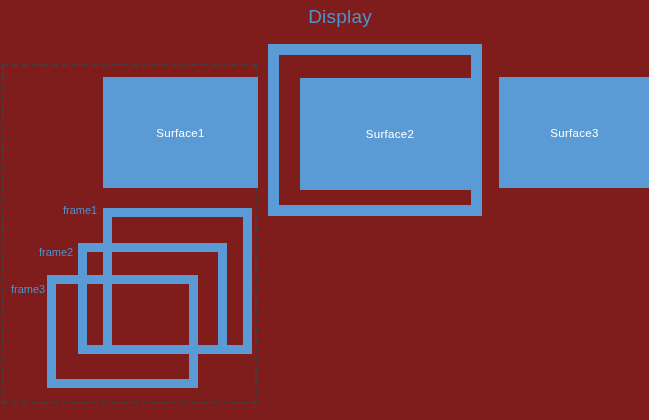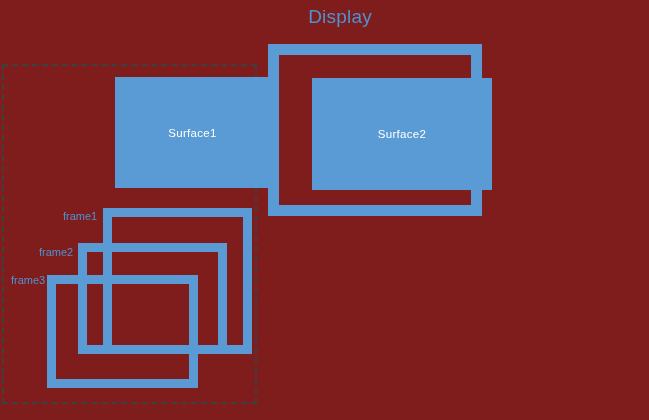--- a/index.html
+++ b/index.html
@@ -45,21 +45,20 @@
   
   .surface-box {
     background: #5B9BD5;
     color: #ffffff;
     font-size: 11.5px;
     display: flex;
     align-items: center;
     justify-content: center;
     box-sizing: border-box;
     letter-spacing: 0.3px;
-    margin-left: 12px;
   }
   .surface1 { left: 103px; top: 77px; width: 155px; height: 111px; }
   .surface2 { left: 300px; top: 78px; width: 180px; height: 112px; }
   .surface3 { left: 499px; top: 77px; width: 151px; height: 111px; }
 
   
   .display-frame {
     left: 268px;
     top: 44px;
     width: 214px;
@@ -80,43 +79,46 @@
   .frame3 { left: 47px;  top: 275px; width: 151px; height: 113px; z-index: 5; }
 
   
   .frame-label {
     color: #4F92D0;
     font-size: 11px;
     line-height: 13px;
     white-space: nowrap;
     z-index: 6;
   }
-  .label-frame1 { left: 63px; top: 210px; }
+  .label-frame1 { left: 63px; top: 204px; }
   .label-frame2 { left: 39px; top: 246px; text-align: right; }
-  .label-frame3 { left: 11px; top: 274px; }
+  .label-frame3 { left: 11px; top: 283px; }
 </style>
 </head>
 <body>
 
 <div id="canvas">
 
   <div class="abs display-title">Display</div>
 
   <div class="abs dashed-region"></div>
 
   <div class="abs surface-box surface1">
     <span>Surface1</span>
   </div>
 
   <div class="abs display-frame"></div>
 
   <div class="abs surface-box surface2">
     <span>Surface2</span>
   </div>
 
+  <div class="abs surface-box surface3">
+    <span>Surface3</span>
+  </div>
 
   <div class="abs frame-ring frame1"></div>
   <div class="abs frame-ring frame2"></div>
   <div class="abs frame-ring frame3"></div>
 
   <div class="abs frame-label label-frame1">frame1</div>
   <div class="abs frame-label label-frame2">frame2</div>
   <div class="abs frame-label label-frame3">frame3</div>
 
 </div>

